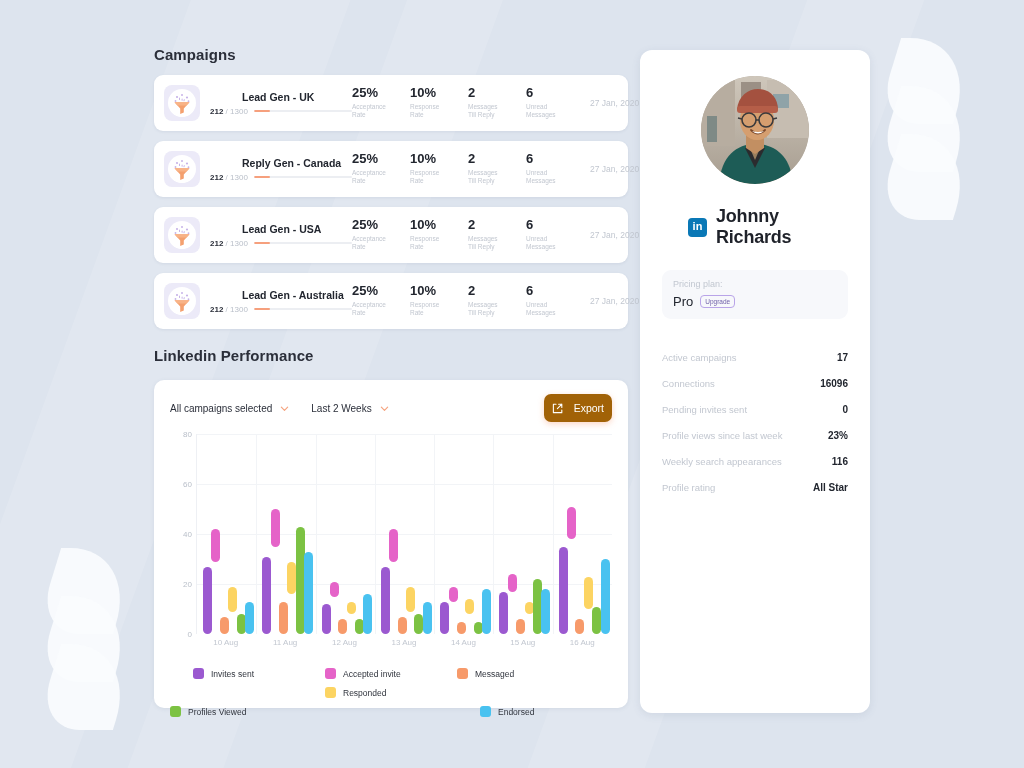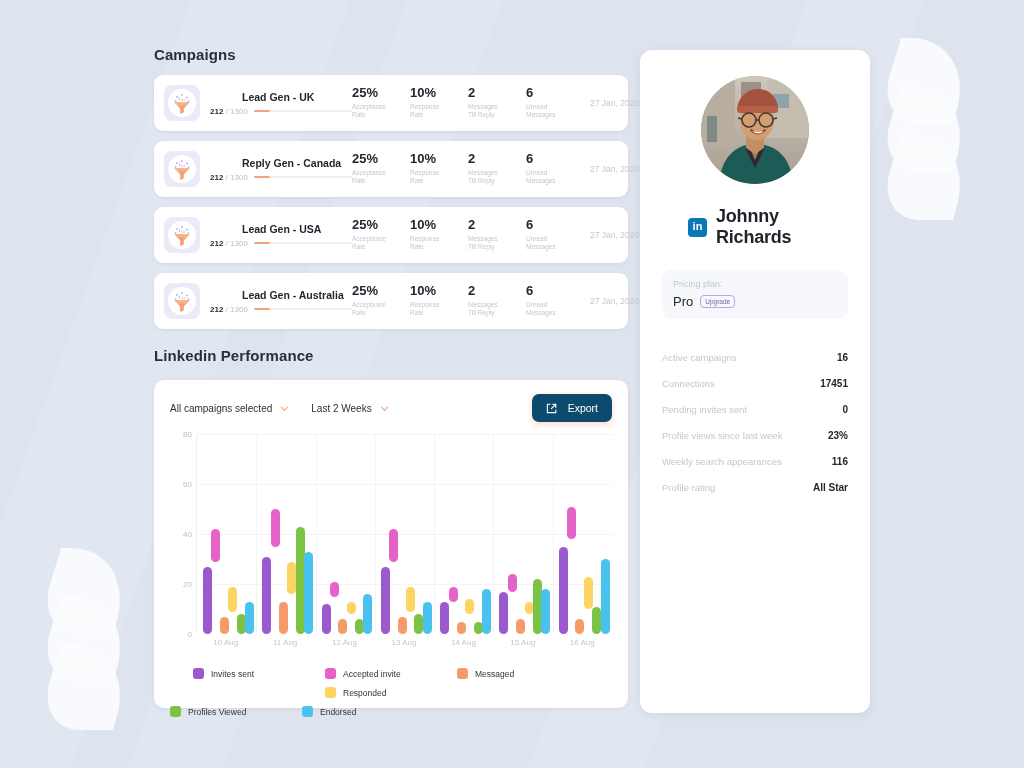--- a/index.html
+++ b/index.html
@@ -92,22 +92,22 @@
     padding: 14px 16px 12px; height: 328px; position: relative;
   }
   .chart-toolbar { display: flex; align-items: center; gap: 22px; }
   .select-ctl {
     display: flex; align-items: center; gap: 8px; cursor: pointer;
     font-size: 10px; color: #2b2f3a; font-weight: 400;
   }
   .chev { width: 9px; height: 9px; flex: 0 0 9px; }
   .chev svg { display: block; }
   .export-btn {
-    margin-left: auto; background: #0c4a6e; color: #fff;
-    border: none; border-radius: 7px; height: 28px; padding: 0 14px;
+    margin-left: auto; background: #a16207; color: #fff;
+    border: none; border-radius: 7px; height: 28px; padding: 0 8px;
     display: flex; align-items: center; gap: 11px;
     font-size: 10.5px; font-family: inherit; cursor: pointer;
     box-shadow: 0 2px 6px rgba(249,163,127,.45);
   }
 
   
   .plot-wrap { position: relative; margin-top: 12px; height: 218px; }
   .y-axis {
     position: absolute; left: 0; top: 0; width: 22px; height: 200px;
   }
@@ -132,21 +132,21 @@
   }
   .x-label { flex: 1 1 0; text-align: center; font-size: 8px; color: #c2c7d0; }
 
   
   .legend { margin-top: 16px; display: flex; flex-wrap: wrap;
             justify-content: center; row-gap: 8px; }
   .legend-item { display: flex; align-items: center; gap: 7px;
                  font-size: 8.5px; color: #30343d; }
   .legend-item.w1 { width: 132px; justify-content: flex-start; }
   .swatch { width: 11px; height: 11px; border-radius: 3px; flex: 0 0 11px; }
-  .legend-row2 { width: 100%; display: flex; justify-content: flex-start; gap: 0; }
+  .legend-row2 { width: 100%; display: flex; justify-content: space-between; gap: 0; }
 
   
   .profile-card {
     background: #fff; border-radius: 12px; height: 663px;
     box-shadow: 0 2px 8px rgba(80,100,130,.12);
     padding: 26px 22px 0; display: flex; flex-direction: column; align-items: center;
   }
   .avatar {
     width: 108px; height: 108px; border-radius: 50%; overflow: hidden;
     position: relative; background: #b9b0a4; flex: 0 0 108px;
@@ -713,25 +713,25 @@
           <div class="chip-value">
             <span class="v">Pro</span>
             <span class="upgrade-badge">Upgrade</span>
           </div>
         </div>
       </div>
 
       <div class="stats" id="profile-stats">
           <div class="stat-row">
             <span class="stat-label">Active campaigns</span>
-                 <span class="stat-value">16</span>
+                 <span class="stat-value">17</span>
           </div>
           <div class="stat-row">
             <span class="stat-label">Connections</span>
-                 <span class="stat-value">17451</span>
+                 <span class="stat-value">16096</span>
           </div>
           <div class="stat-row">
             <span class="stat-label">Pending invites sent</span>
                  <span class="stat-value">0</span>
           </div>
           <div class="stat-row">
             <span class="stat-label">Profile views since last week</span>
                  <span class="stat-value">23%</span>
           </div>
           <div class="stat-row">

